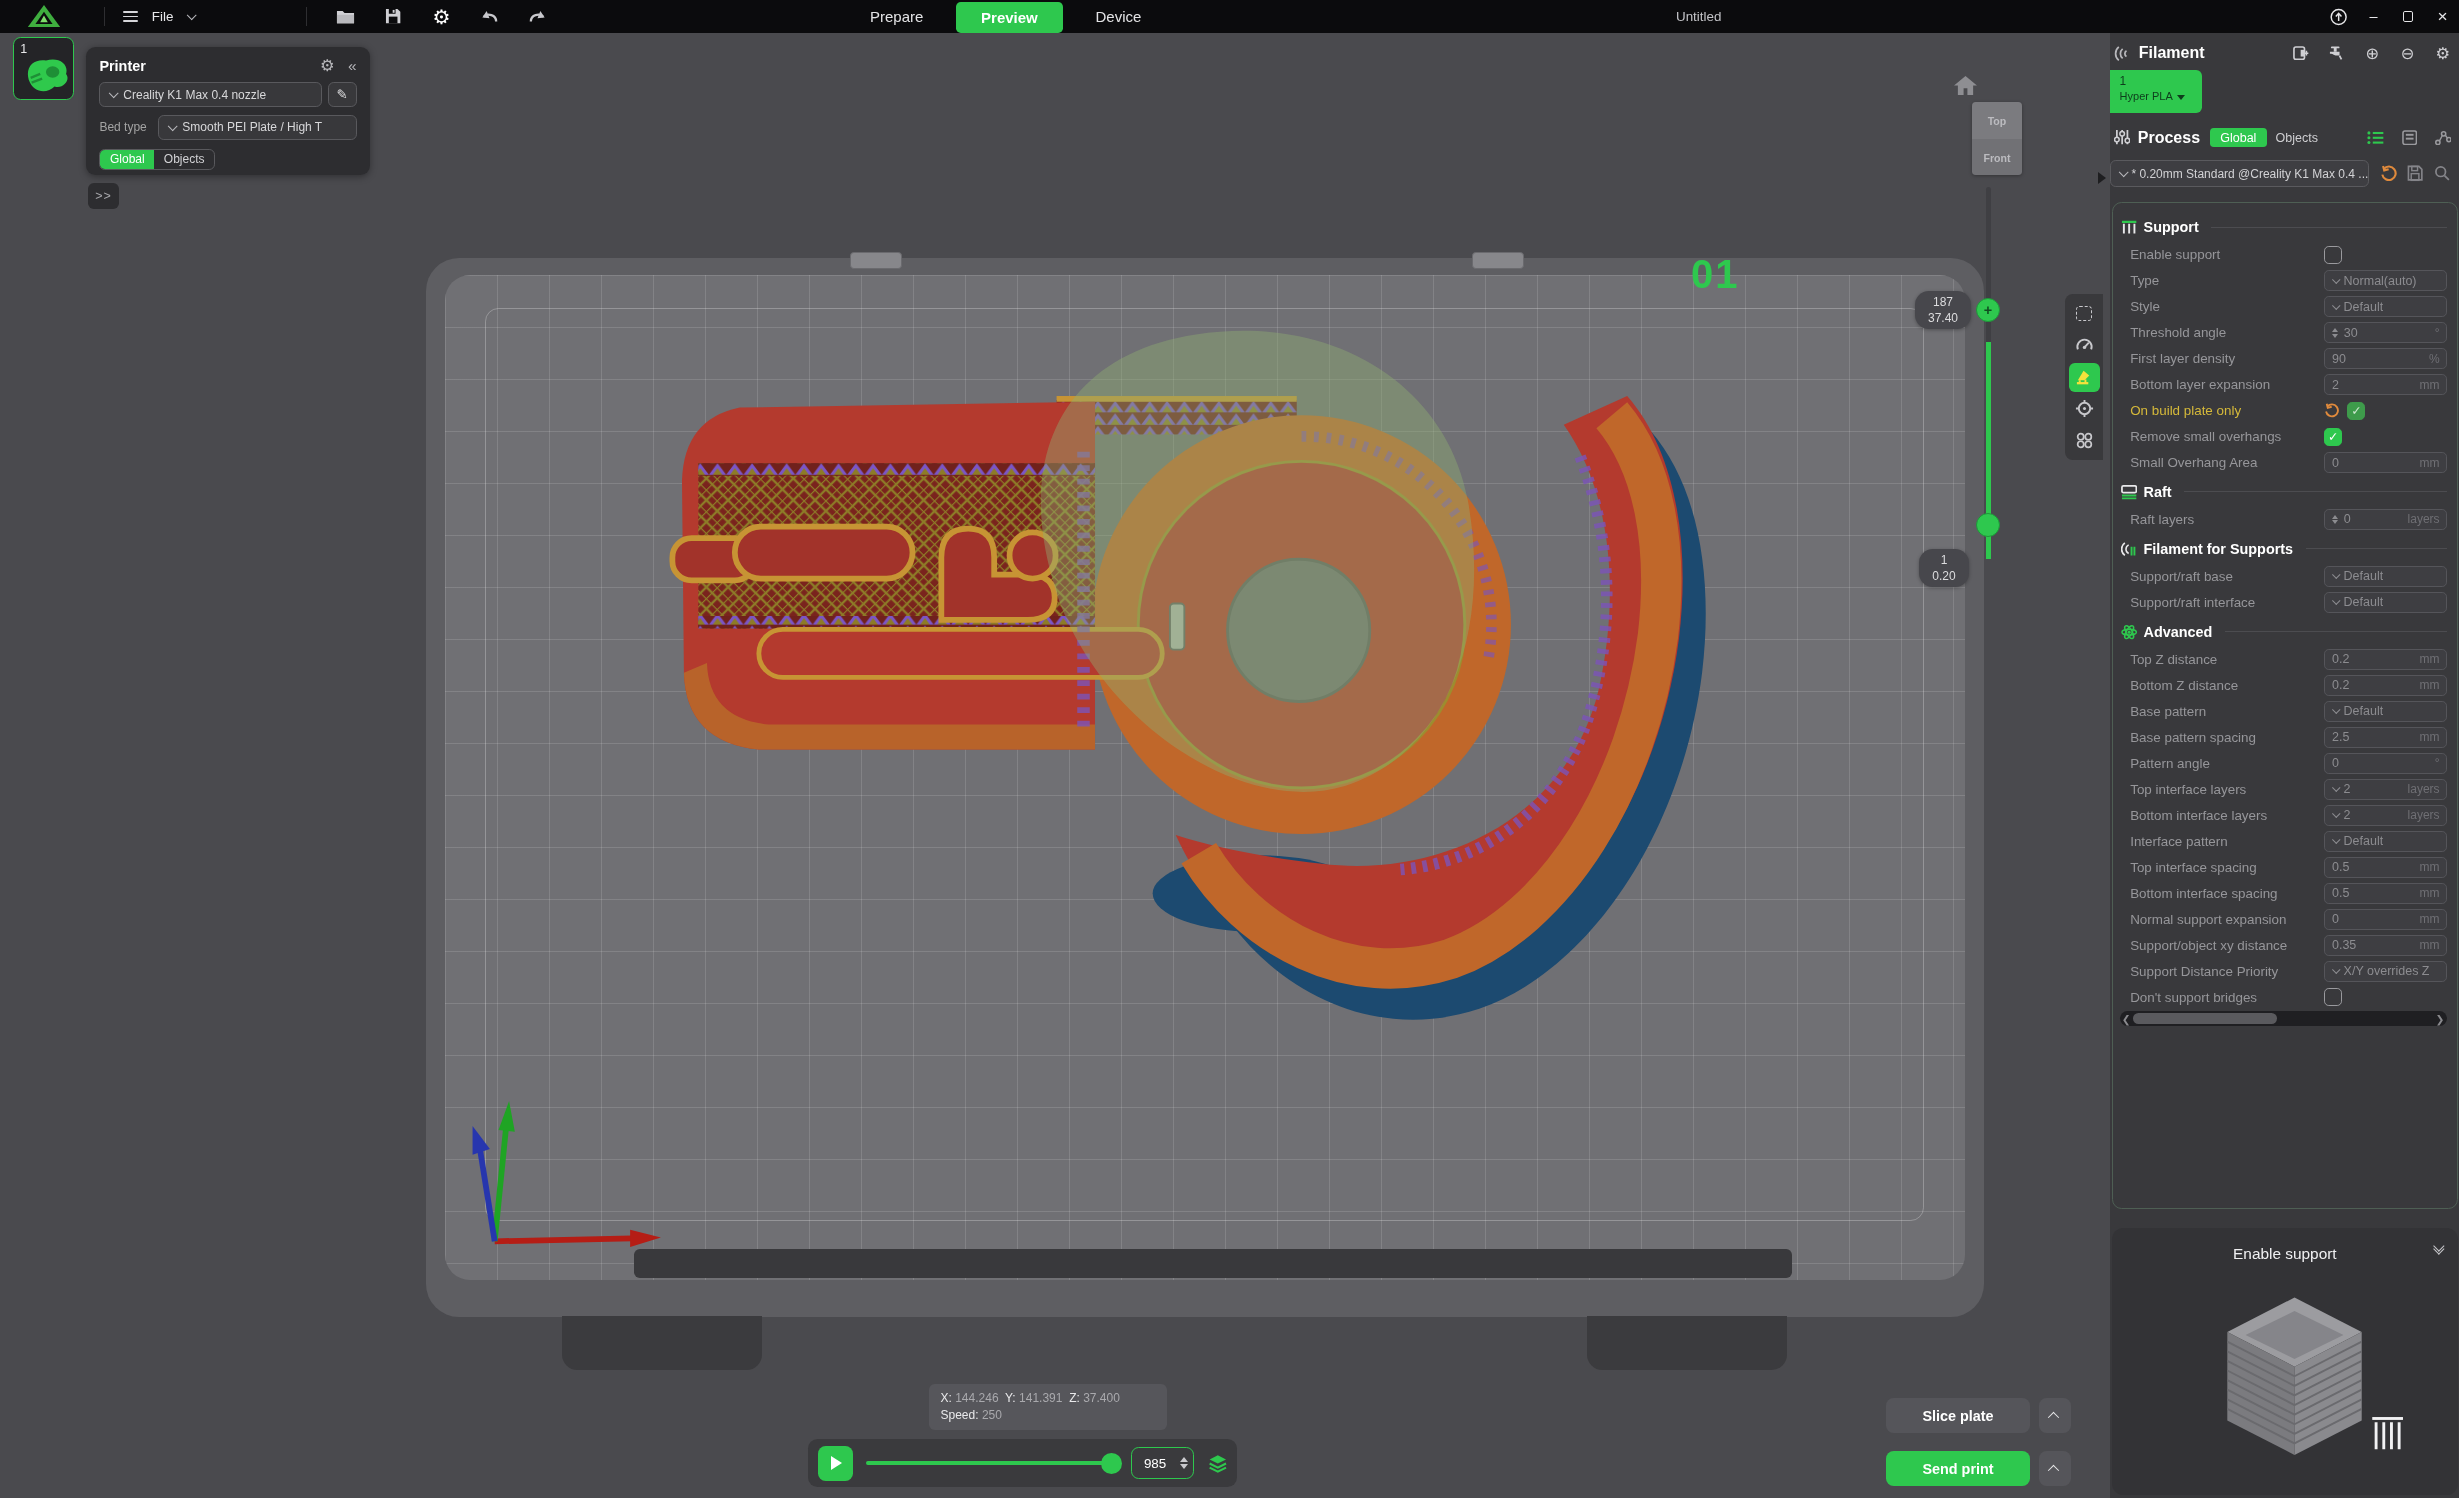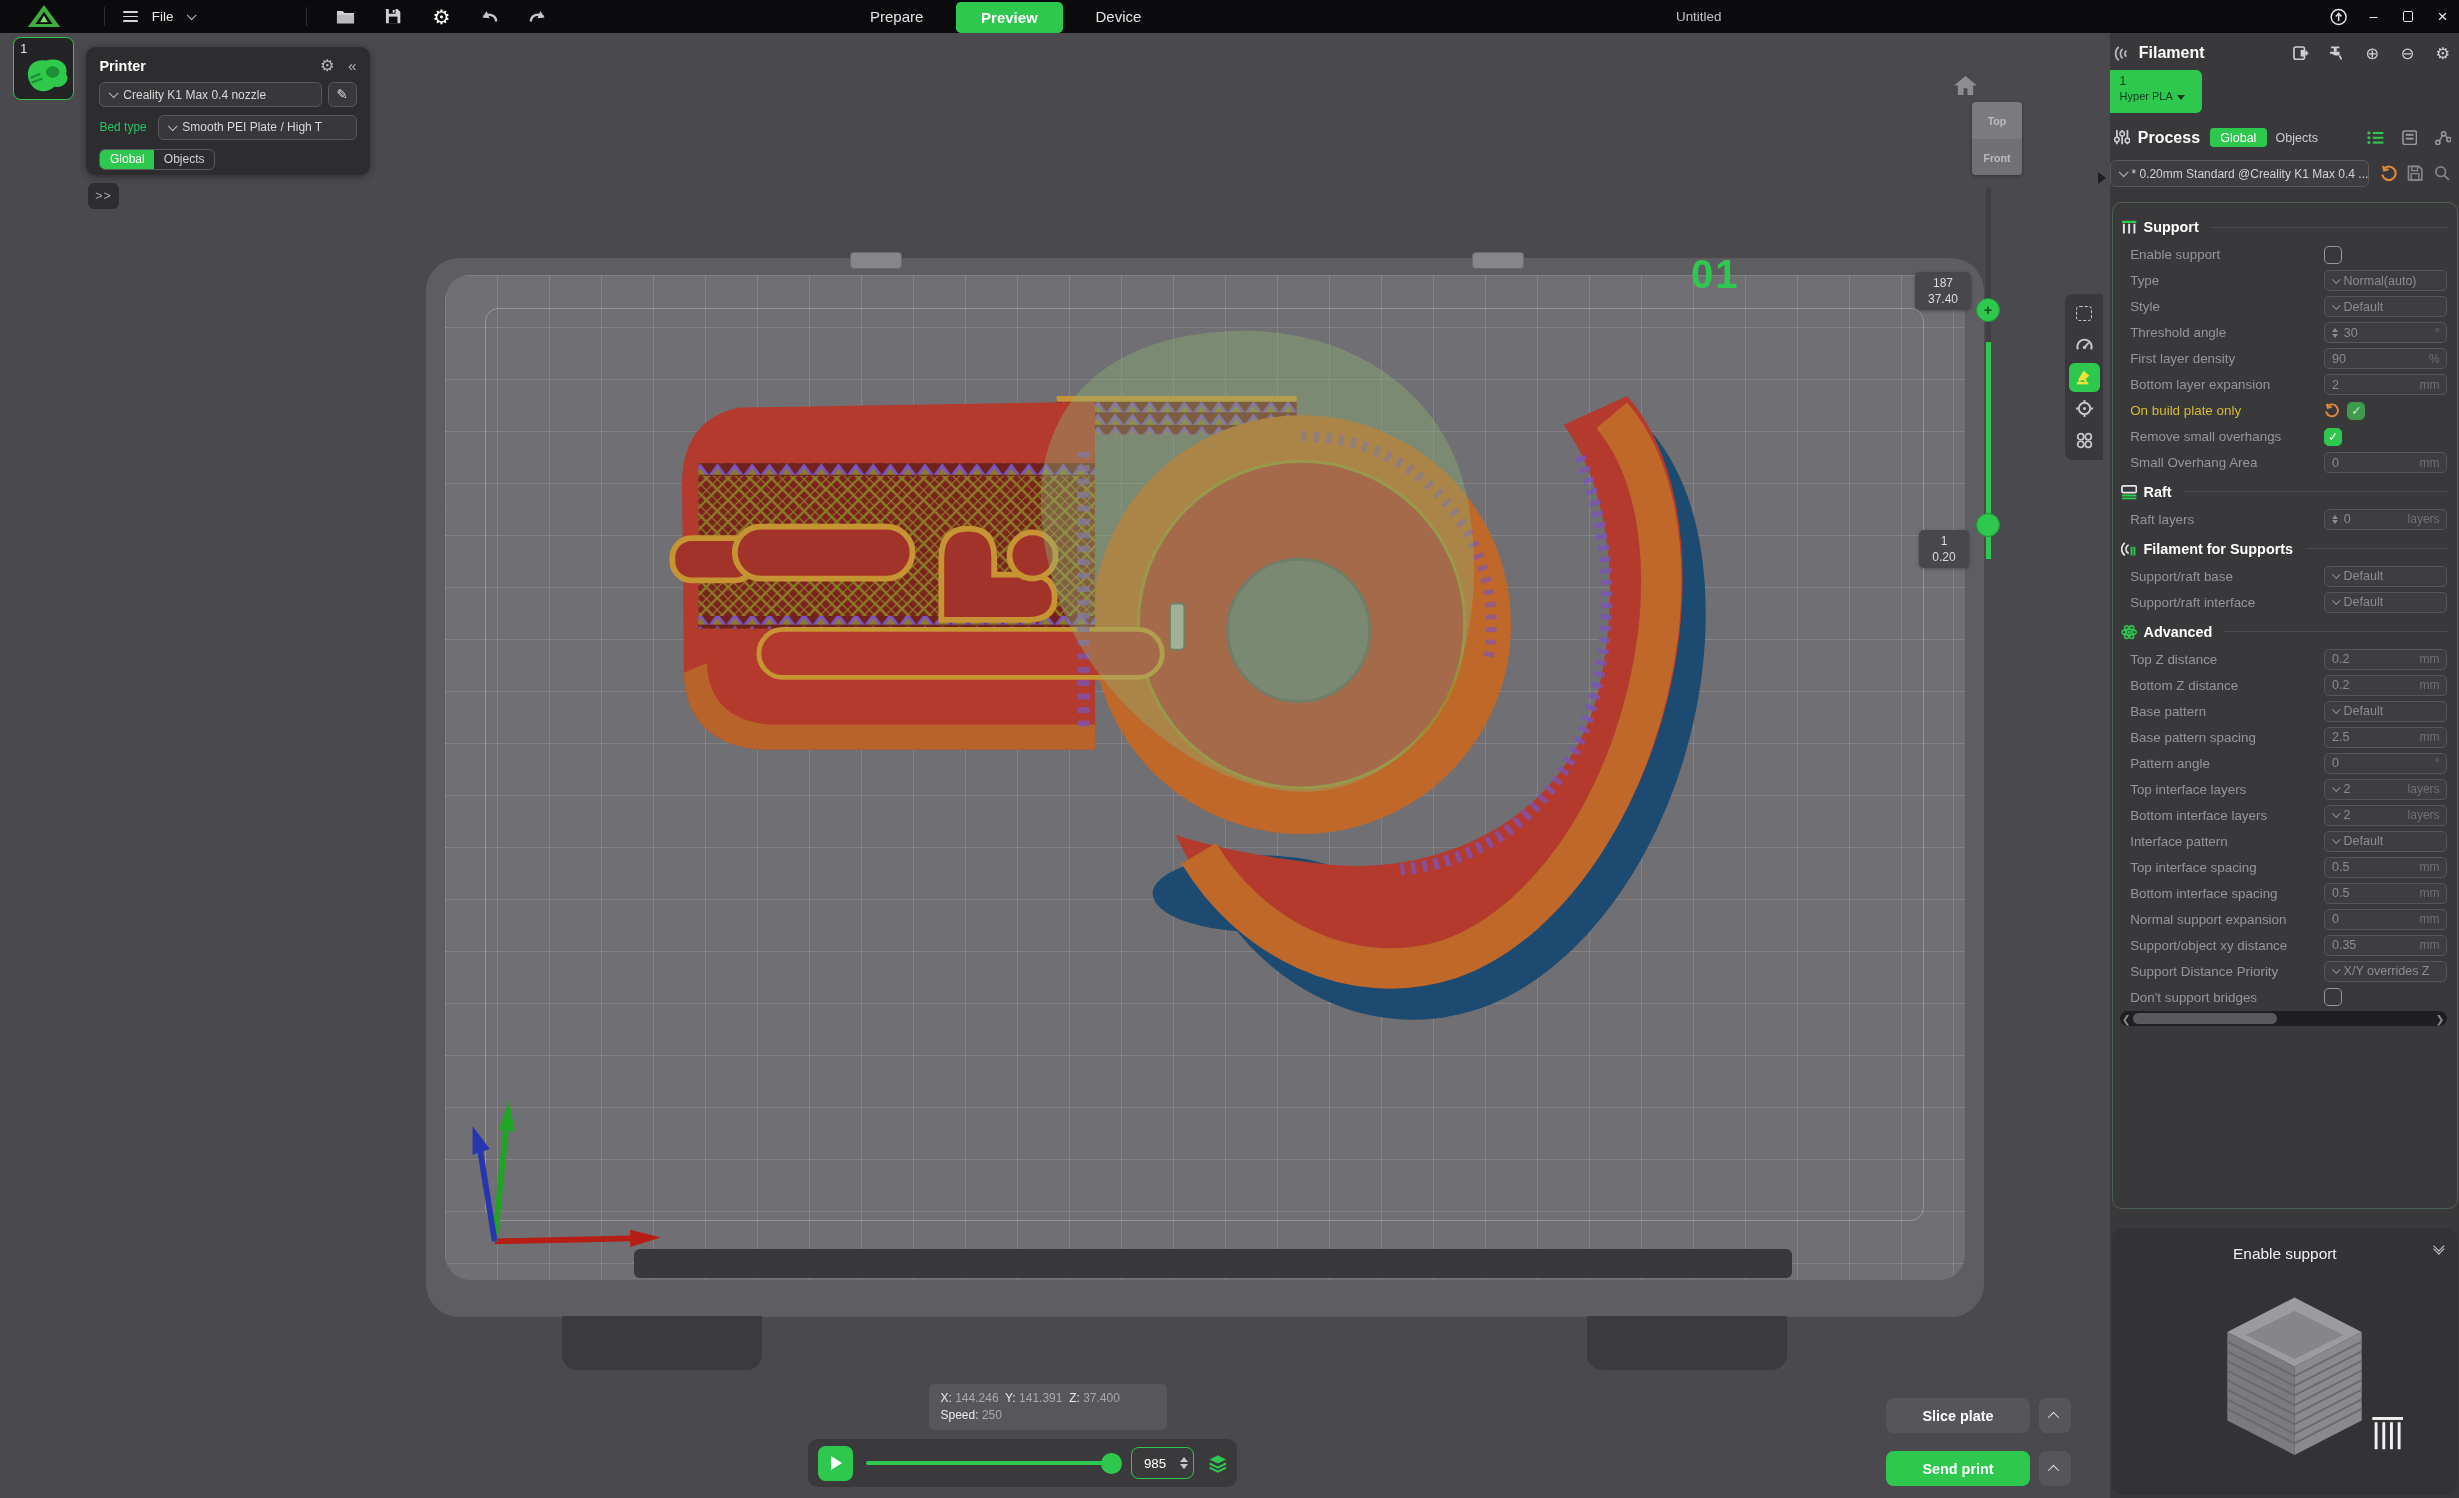--- a/index.html
+++ b/index.html
@@ -26,21 +26,21 @@
 
   
   #printer-panel { position:absolute; left:86px; top:47px; width:284px; height:128px; background:#2d2d30; border-radius:9.6px; z-index:40; box-shadow:0 1.9px 7.7px rgba(0,0,0,.35); padding:9.6px 13.4px; }
   #printer-panel .hd { display:flex; align-items:center; }
   #printer-panel .hd .t { color:#fff; font-weight:bold; font-size:14.4px; flex:1; }
   .gear { color:#b6b6ba; font-size:16.3px; line-height:1; cursor:pointer; }
   .collapse { color:#b6b6ba; font-size:15.4px; margin-left:13.4px; cursor:pointer; }
   .dd { background:#38383b; border:1px solid #59595d; border-radius:5.8px; height:25px; display:flex; align-items:center; gap:7.7px; padding:0 8.6px; color:#d8d8da; font-size:12px; white-space:nowrap; overflow:hidden; cursor:pointer; }
   .row-pr { display:flex; align-items:center; margin-top:7.7px; gap:5.8px; }
   .edit-btn { width:29px; height:25px; background:#38383b; border:1px solid #59595d; border-radius:5.8px; color:#d8d8da; display:flex; align-items:center; justify-content:center; font-size:13.4px; cursor:pointer; }
-  .bed-label { color:#22c55e; font-size:12px; margin-right:5.8px; }
+  .bed-label { color:#a3a3a3; font-size:12px; margin-right:5.8px; }
   .seg { display:inline-flex; border:1px solid #59595d; border-radius:5.8px; overflow:hidden; margin-top:8.6px; }
   .seg .sg { font-size:12px; padding:2.9px 9.6px; color:#d2d2d5; cursor:pointer; }
   .seg .sg.on { background:#2ec84e; color:#fff; }
 
   #plate-card { position:absolute; left:12.5px; top:37px; width:61px; height:63px; background:#242427; border:1.9px solid #2ec84e; border-radius:7.7px; z-index:41; cursor:pointer; }
   #plate-card .num { position:absolute; left:6.7px; top:3.8px; color:#e8e8ea; font-size:12.5px; }
   #expand-btn { position:absolute; left:88px; top:183px; width:31px; height:26px; background:#2d2d30; border-radius:5.8px; color:#a8a8ac; font-size:12.5px; display:flex; align-items:center; justify-content:center; z-index:40; cursor:pointer; letter-spacing:1px; }
 
   
   #viewport { position:absolute; left:0; top:33px; width:2110px; height:1466px; background:#4a4a4e; overflow:hidden; }
@@ -57,21 +57,21 @@
 
   
   #home-ic { position:absolute; left:1953px; top:42px; cursor:pointer; }
   #viewcube { position:absolute; left:1972px; top:69px; width:50px; height:73px; border-radius:3.8px; overflow:hidden; cursor:pointer; box-shadow:0 1px 3.8px rgba(0,0,0,.3); }
   #viewcube .face { height:37px; display:flex; align-items:center; justify-content:center; font-size:10.6px; font-weight:bold; color:#bcbcc0; }
   #viewcube .f-top { background:#7b7b7f; }
   #viewcube .f-front { background:#717175; }
   #edge-arrow { position:absolute; left:2098px; top:139px; width:0; height:0; border-top:6.7px solid transparent; border-bottom:6.7px solid transparent; border-left:8.6px solid #1e1e20; }
 
   
-  .lstip { position:absolute; background:#47474c; border-radius:5px; color:#dcdcde; font-size:12px; text-align:center; line-height:1.35; padding:2.9px 7.7px; box-shadow:0 1px 3.8px rgba(0,0,0,.3); }
+  .lstip { position:absolute; background:#47474c; border-radius:14px; color:#dcdcde; font-size:12px; text-align:center; line-height:1.35; padding:2.9px 7.7px; box-shadow:0 1px 3.8px rgba(0,0,0,.3);margin-top:19px; }
   #ltrack-grey { position:absolute; left:1986px; top:154px; width:4.8px; height:158px; background:#3f3f43; border-radius:2.9px; }
   #ltrack { position:absolute; left:1986px; top:309px; width:4.8px; height:217px; background:#2ec84e; }
   .lhandle { position:absolute; left:1976px; width:24px; height:24px; background:#2ec84e; border-radius:50%; border:1px solid #1e9739; color:#104d20; display:flex; align-items:center; justify-content:center; font-size:14.4px; font-weight:bold; cursor:grab; }
 
   
   #vtoolbar { position:absolute; left:2065px; top:261px; width:38px; background:#39393c; border-radius:7.7px 0 0 7.7px; padding:4.8px 0; display:flex; flex-direction:column; align-items:center; gap:2.9px; }
   .vt-btn { width:31px; height:29px; display:flex; align-items:center; justify-content:center; border-radius:5.8px; cursor:pointer; }
   .vt-btn.active { background:#2ec84e; }
   .dashed-frame { width:15.4px; height:15.4px; border:1.5px dashed #c8c8cc; border-radius:3.8px; }
 

